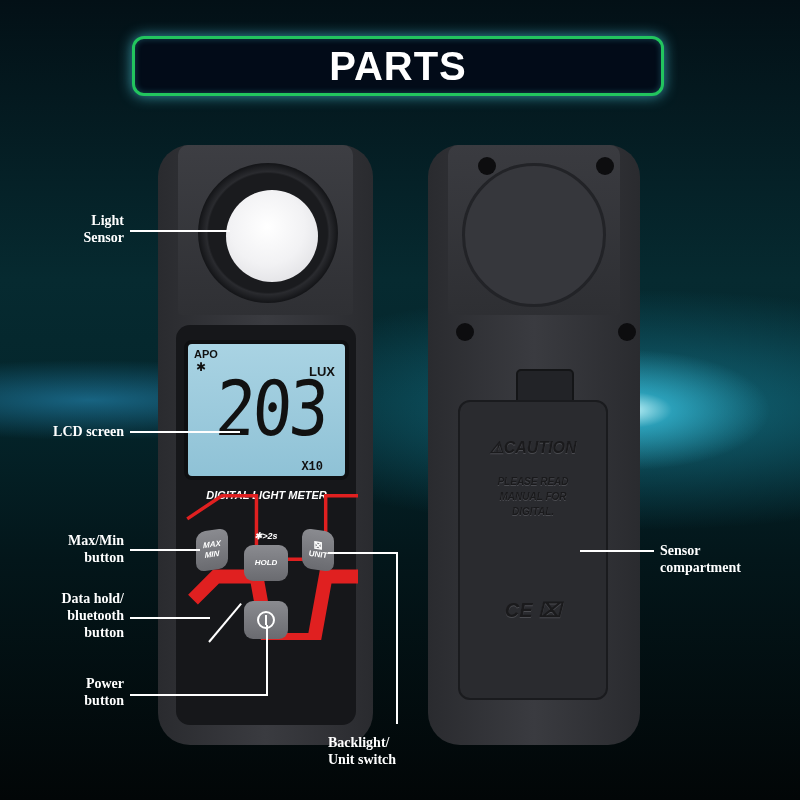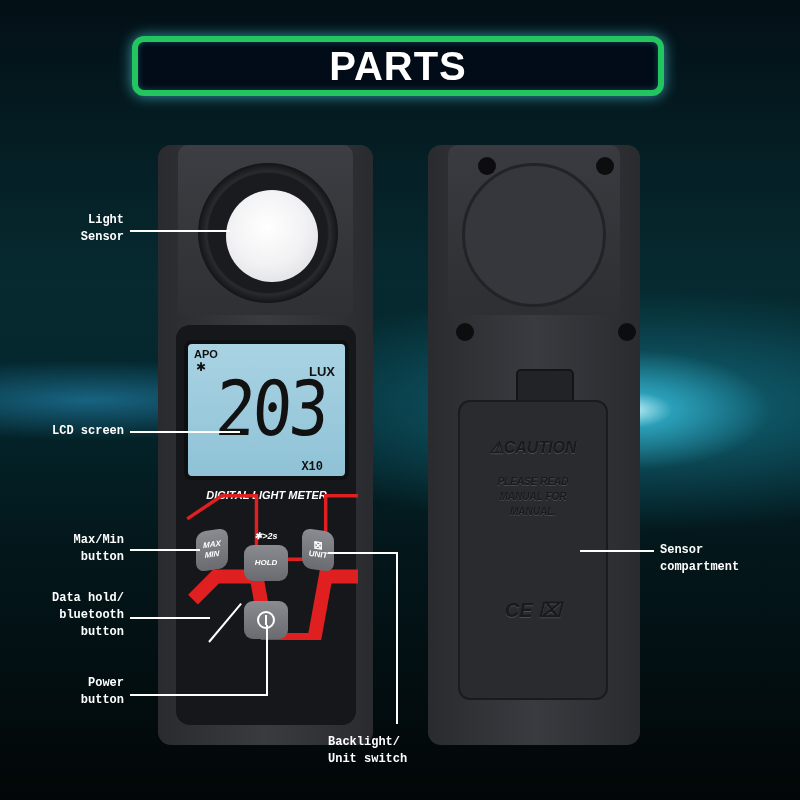--- a/index.html
+++ b/index.html
@@ -5,27 +5,27 @@
   html,body{margin:0;padding:0;}
   body{width:800px;height:800px;position:relative;overflow:hidden;
     font-family:"DejaVu Sans",sans-serif;
     background:
       radial-gradient(ellipse 140px 60px at 630px 410px, rgba(200,250,255,0.95) 0%, rgba(60,200,230,0.6) 30%, rgba(20,120,150,0.0) 100%),
       radial-gradient(ellipse 420px 120px at 640px 410px, rgba(30,160,190,0.55) 0%, rgba(10,70,90,0.0) 100%),
       radial-gradient(ellipse 260px 40px at 90px 400px, rgba(40,150,200,0.55) 0%, rgba(10,60,90,0) 100%),
       linear-gradient(180deg,#031016 0%,#062a30 35%,#04262c 50%,#03161a 70%,#020607 100%);
   }
   .title-bar{position:absolute;left:132px;top:36px;width:532px;height:60px;
-    border:6px solid #22c55e;border-radius:12px;background:#020b18;
+    border:3px solid #22c55e;border-radius:12px;background:#020b18;
     box-shadow:0 0 14px rgba(79,211,230,0.7), inset 0 0 6px rgba(79,211,230,0.3);
     display:flex;align-items:center;justify-content:center;box-sizing:border-box;}
   .title-bar span{color:#fff;font-family:"Liberation Sans",sans-serif;font-weight:bold;font-size:40px;letter-spacing:1px;}
 
   
-  .dev{position:absolute;background:linear-gradient(90deg,#2a2b2f,#3a3b40 50%,#2a2b2f);border-radius:13px;}
+  .dev{position:absolute;background:linear-gradient(90deg,#2a2b2f,#3a3b40 50%,#2a2b2f);border-radius:32px;}
   .front{left:158px;top:145px;width:215px;height:600px;}
   .front .head{position:absolute;left:20px;top:0;width:175px;height:170px;background:linear-gradient(180deg,#3d3e43,#2f3034);border-radius:10px 10px 4px 4px;}
   .sensor-ring{position:absolute;left:40px;top:18px;width:140px;height:140px;border-radius:50%;background:radial-gradient(circle,#1a1b1e 60%,#2a2b2f 62%,#151619 70%,#2f3034 100%);}
   .sensor{position:absolute;left:68px;top:45px;width:92px;height:92px;border-radius:50%;background:radial-gradient(circle at 45% 40%,#ffffff 0%,#f2f2f4 50%,#d8d8dc 100%);}
   .face{position:absolute;left:18px;top:180px;width:180px;height:400px;background:#16171a;border-radius:14px;}
   .lcd{position:absolute;left:26px;top:195px;width:165px;height:140px;background:linear-gradient(180deg,#a9d3e3,#8fc2d6);border-radius:8px;border:4px solid #0e0f11;box-sizing:border-box;}
   .lcd .apo{position:absolute;left:6px;top:4px;font-size:11px;font-weight:bold;color:#111;font-family:"Liberation Sans",sans-serif;}
   .lcd .bt{position:absolute;left:8px;top:16px;font-size:12px;color:#111;}
   .lcd .lux{position:absolute;right:10px;top:20px;font-size:13px;font-weight:bold;color:#111;font-family:"Liberation Sans",sans-serif;}
   .lcd .reading{position:absolute;left:30px;top:28px;font-family:"DejaVu Sans Mono",monospace;font-size:66px;line-height:66px;color:#111;letter-spacing:-3px;transform:scaleY(1.15) skewX(-4deg);transform-origin:left top;}
@@ -46,21 +46,21 @@
   .disc{position:absolute;left:34px;top:18px;width:144px;height:144px;border-radius:50%;border:3px solid #222327;background:#36373c;box-sizing:border-box;}
   .latch{position:absolute;left:88px;top:224px;width:54px;height:48px;background:#222327;border-radius:5px;border:2px solid #141517;}
   .batt{position:absolute;left:30px;top:255px;width:150px;height:300px;background:#2a2b2f;border:2px solid #1a1b1e;border-radius:12px;box-sizing:border-box;}
   .emb{position:absolute;left:0;width:100%;text-align:center;color:#1a1a1c;text-shadow:0 1px 0 #4a4b50;font-weight:bold;font-style:italic;font-family:"Liberation Sans",sans-serif;}
   .caution{top:36px;font-size:16px;}
   .safety{top:72px;font-size:10px;line-height:15px;}
   .spec{top:132px;font-size:11px;line-height:15px;}
   .marks{top:196px;font-size:20px;}
 
   
-  .lbl{position:absolute;color:#fff;font-family:Liberation Mono, monospace;font-weight:bold;font-size:12px;line-height:17px;}
+  .lbl{position:absolute;color:#fff;font-family:Liberation Serif, serif;font-weight:bold;font-size:14px;line-height:17px;}
   .lbl.r{text-align:right;}
   .ln{position:absolute;background:#fff;}
 </style>
 </head>
 <body>
 
 <div class="title-bar">
   <span>PARTS</span>
 </div>
 
@@ -106,21 +106,21 @@
   <div class="hole" style="left:168px;top:12px"></div>
   <div class="disc"></div>
   <div class="hole" style="left:28px;top:178px"></div>
   <div class="hole" style="left:190px;top:178px"></div>
   <div class="latch"></div>
   <div class="batt">
     <div class="emb caution">⚠CAUTION</div>
     <div class="emb safety">
       <div>PLEASE READ</div>
       <div>MANUAL FOR</div>
-      <div>MANUAL.</div>
+      <div>DIGITAL.</div>
     </div>
     <div class="emb marks">CE  ⌧</div>
   </div>
 </div>
 
 <div class="lbl r" style="right:676px;top:212px">
   <div>Light</div>
     <div>Sensor</div>
 </div>
 <div class="ln" style="left:130px;top:230px;width:100px;height:2px"></div>

